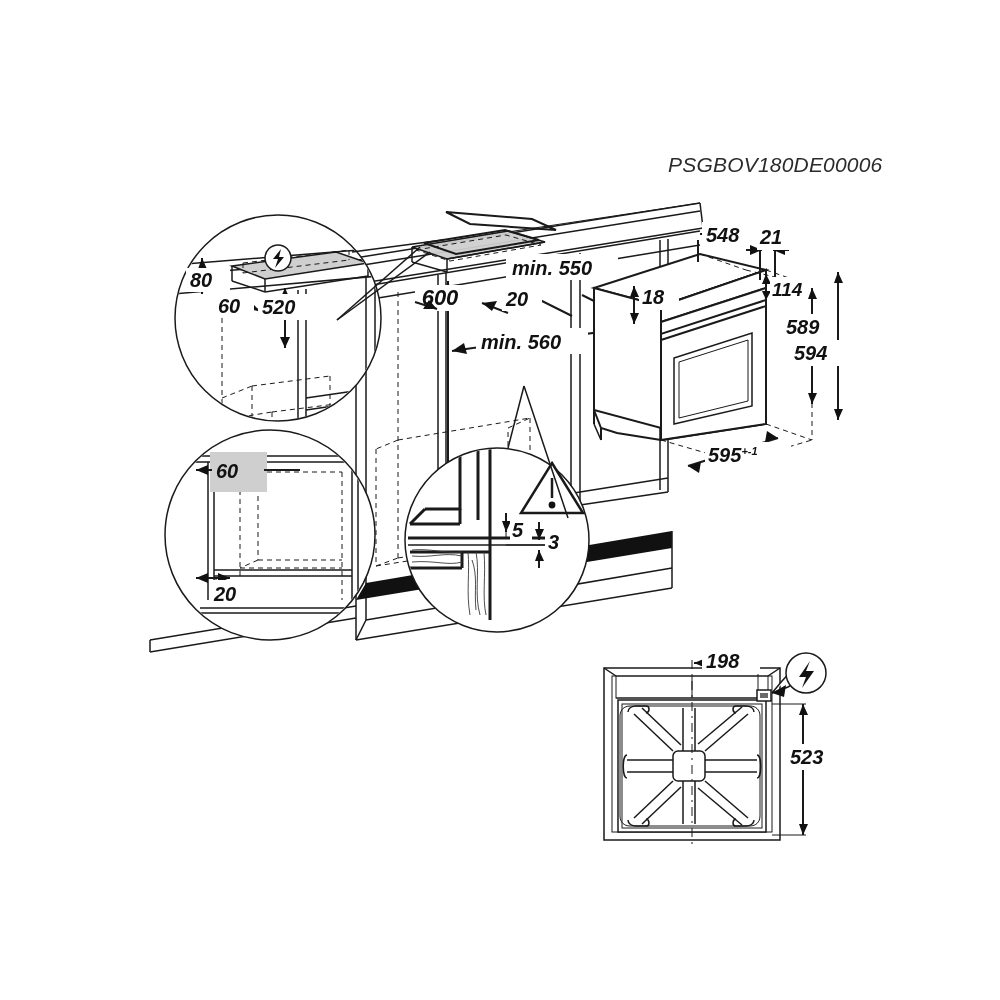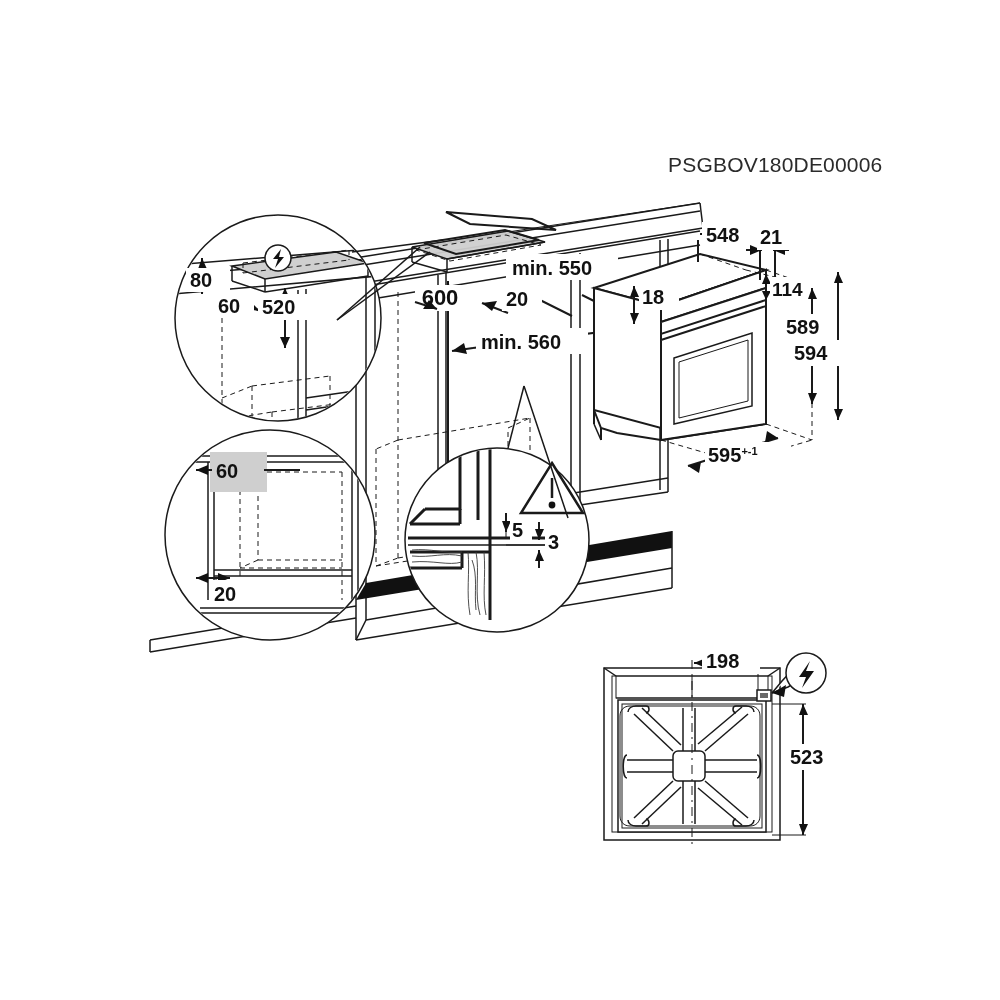--- a/index.html
+++ b/index.html
@@ -4,21 +4,21 @@
 <title>PSGBOV180DE00006</title>
 <style>
   html,body{margin:0;padding:0;background:#ffffff;}
   body{
     width:1000px;height:1000px;
     font-family:"Liberation Sans","DejaVu Sans",sans-serif;
     color:#1a1a1a;
     overflow:hidden;
     position:relative;
   }
-  #sheet{position:absolute;left:0;top:0;width:888px;height:1000px;}
+  #sheet{position:absolute;left:0;top:0;width:888px;height:1000px;font-style:italic;}
   #sheet svg{display:block;}
   .dimtxt{
     font-family:"Liberation Sans","DejaVu Sans",sans-serif;
     font-weight:700;
     fill:#111111;
   }
   .t20{font-size:20px;}
   .t19{font-size:19px;}
   .t22{font-size:22px;}
   .code{

